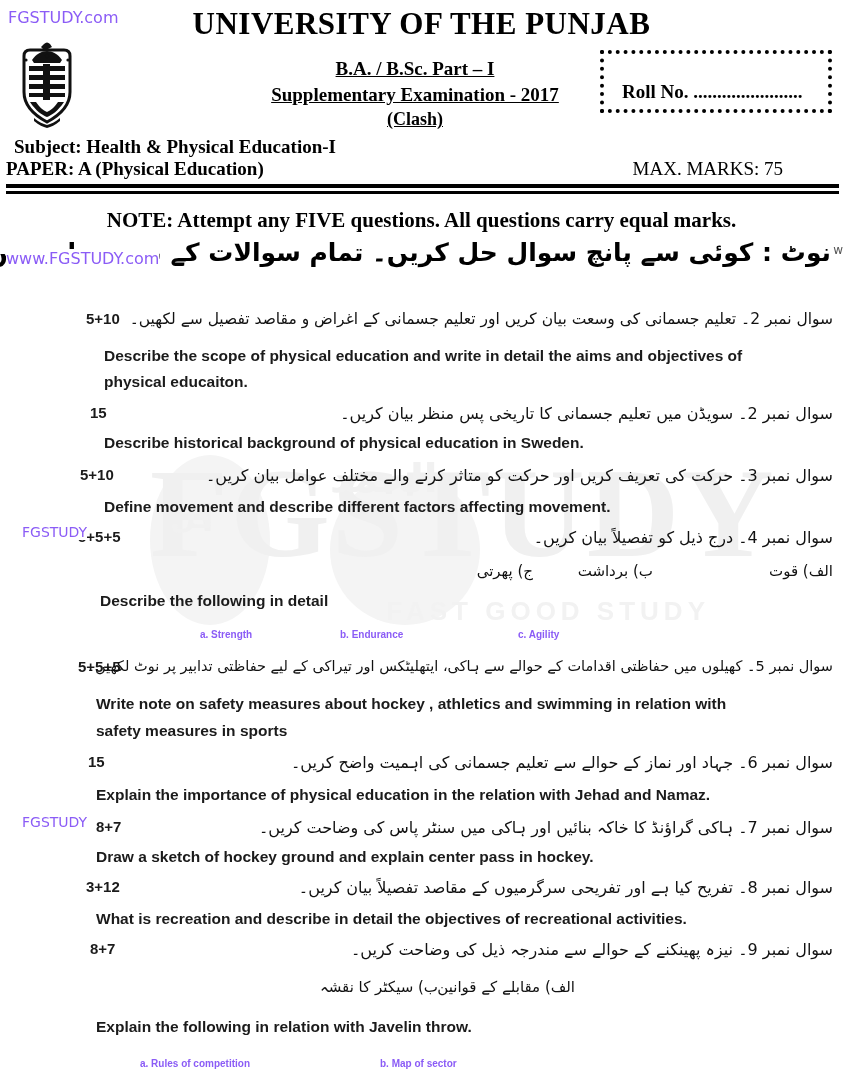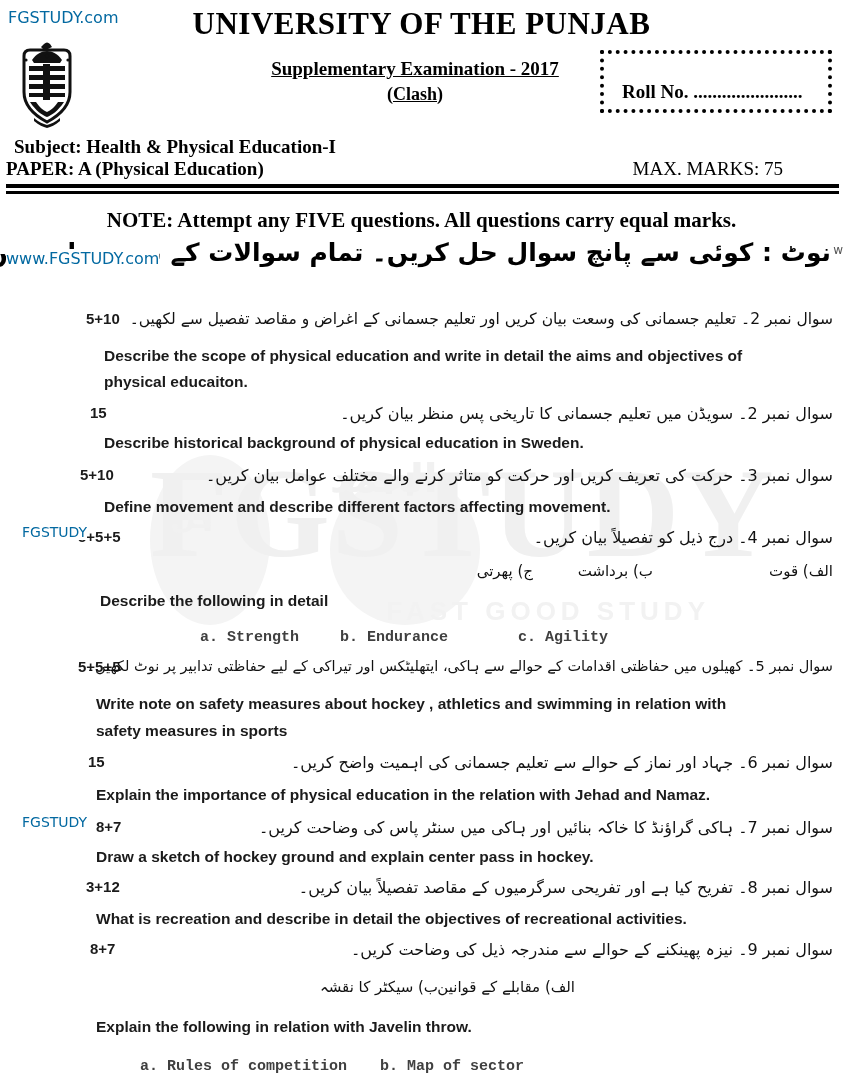--- a/index.html
+++ b/index.html
@@ -74,21 +74,21 @@
     pointer-events: none;
     user-select: none;
     direction: rtl;
   }
 
   
   .tag {
     position: absolute;
     font-family: "DejaVu Sans", sans-serif;
     font-size: 15px;
-    color: #0369a1;
+    color: #8b5cf6;
     letter-spacing: 0px;
     z-index: 6;
     white-space: nowrap;
     background: #ffffff;
   }
   .tag-tl { left: 8px; top: 8px; font-size: 16px; }
   .tag-note { left: 6px; top: 249px; font-size: 16px; }
   .tag-q4 { left: 22px; top: 524px; font-size: 14px; }
   .tag-q6 { left: 22px; top: 814px; font-size: 14px; }
   .tag-right {
@@ -277,24 +277,24 @@
   .en {
     position: absolute;
     font-family: "Liberation Sans", sans-serif;
     font-weight: bold;
     font-size: 15.5px;
     color: #1b1b1b;
     white-space: nowrap;
   }
   .opt {
     position: absolute;
-    font-family: Liberation Mono, monospace;
-    font-weight: bold;
-    font-size: 15px;
-    color: #404040;
+    font-family: Liberation Sans, sans-serif;
+    font-weight: bold;
+    font-size: 10px;
+    color: #8b5cf6;
     white-space: nowrap;
   }
   .ur-opt {
     position: absolute;
     direction: rtl;
     font-family: "DejaVu Sans", sans-serif;
     font-size: 15px;
     color: #111;
     white-space: nowrap;
   }
@@ -327,20 +327,21 @@
       <rect x="29" y="22" width="7" height="36"></rect>
       <path d="M16 60 c6 9 12 13 17 15 c5 -2 11 -6 17 -15 l-6 0 c-4 6 -7 8 -11 10 c-4 -2 -7 -4 -11 -10 z"></path>
       <path d="M20 76 c5 4 9 6 13 7 c4 -1 8 -3 13 -7 l0 3 c-5 4 -9 6 -13 7 c-4 -1 -8 -3 -13 -7 z"></path>
       <circle cx="33" cy="14" r="2.2"></circle>
       <circle cx="12" cy="18" r="1.6"></circle>
       <circle cx="54" cy="18" r="1.6"></circle>
     </g>
   </svg>
 
   <div class="center-head">
+    <div class="l1">B.A. / B.Sc. Part – I</div>
     <div class="l2">Supplementary Examination - 2017</div>
     <div class="l3">(Clash)</div>
   </div>
 
   <div class="roll-box">
     <span class="roll-text">Roll No. .......................</span>
   </div>
 
   <div class="subject-line">Subject: Health &amp; Physical Education-I</div>
   <div class="paper-line">PAPER: A (Physical Education)</div>

